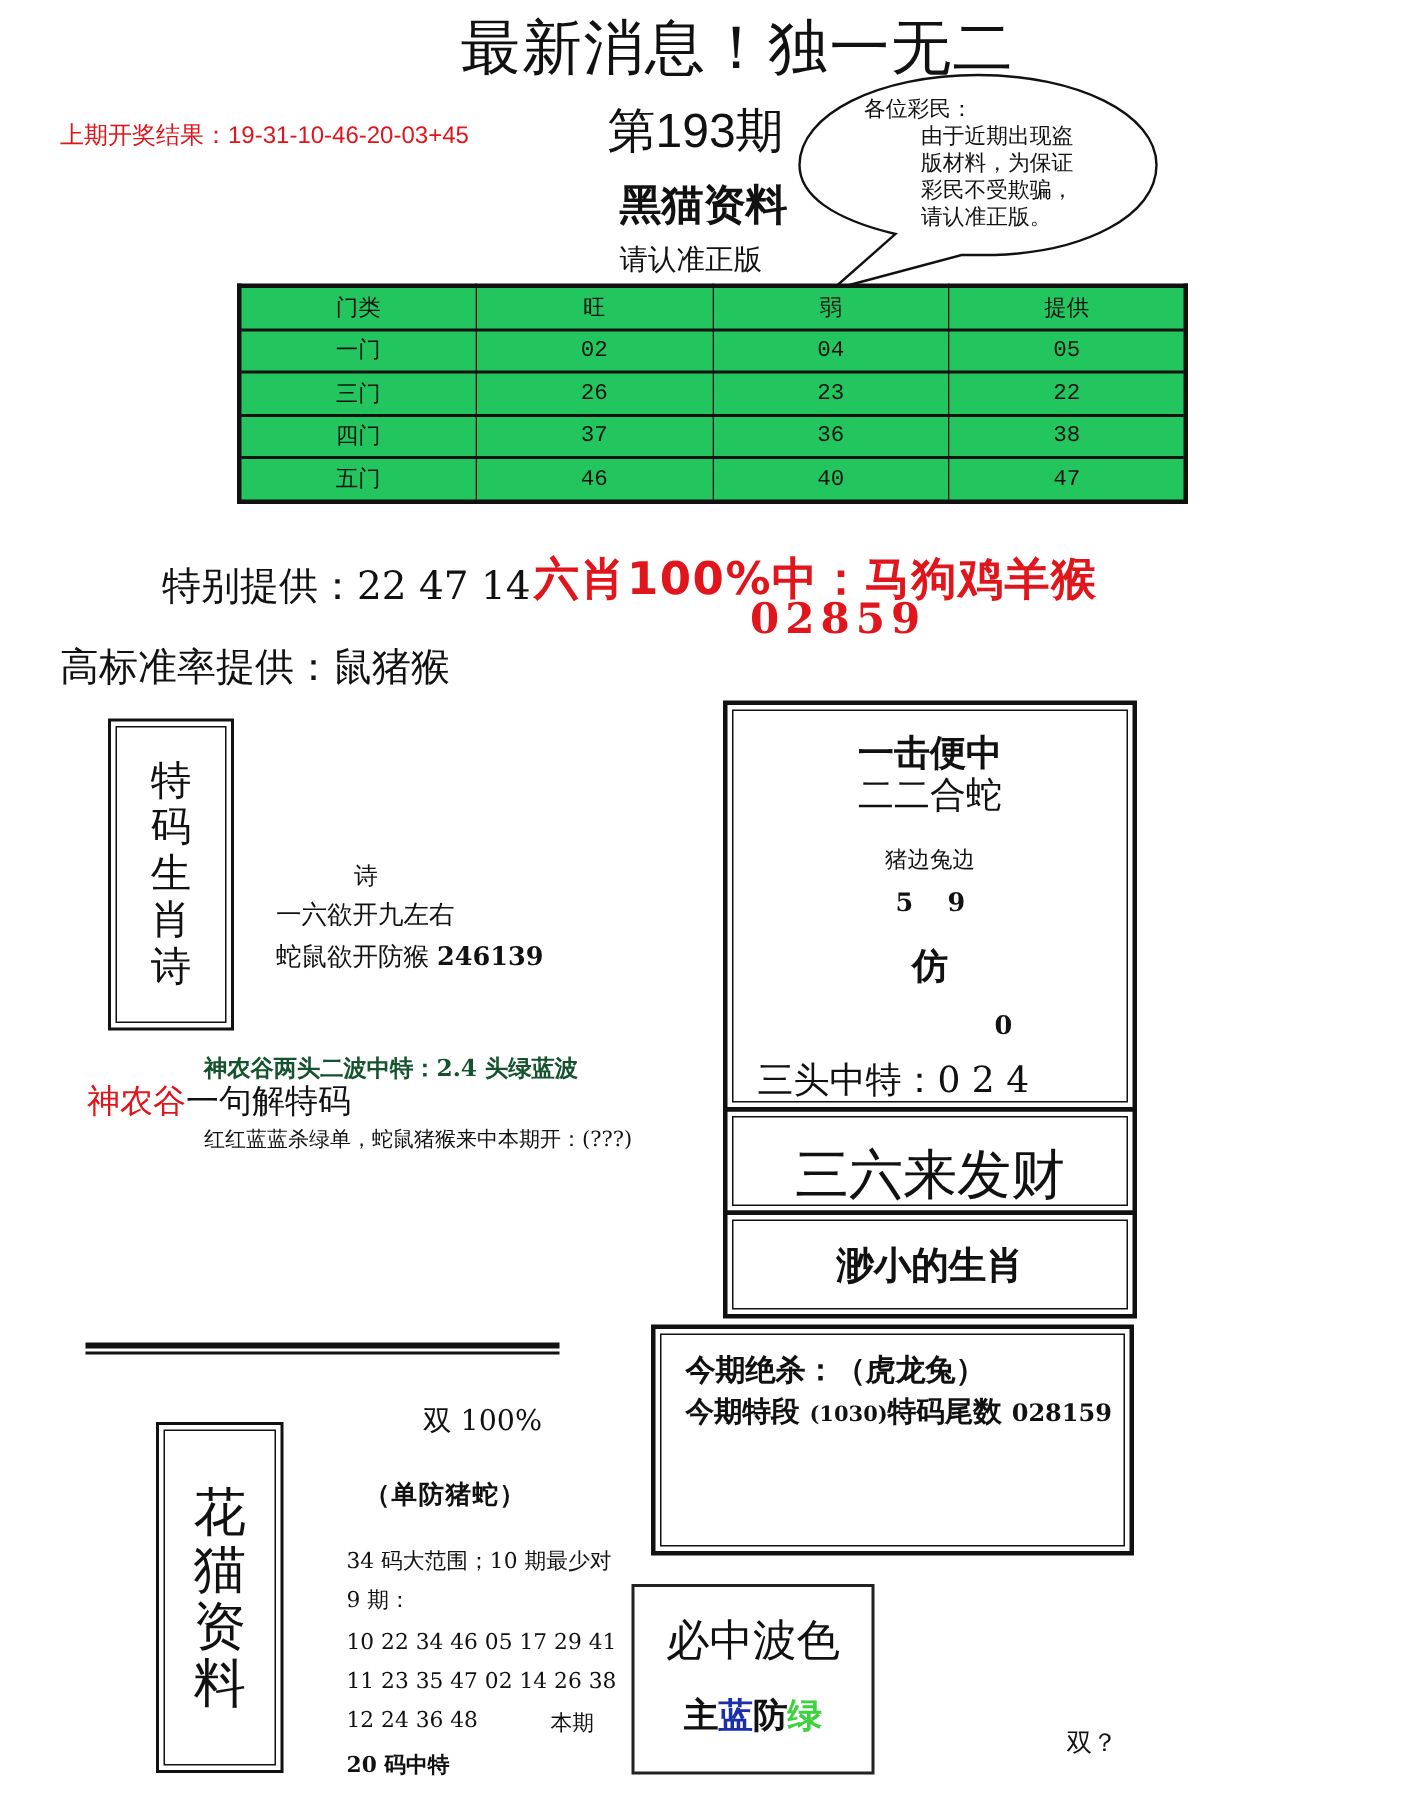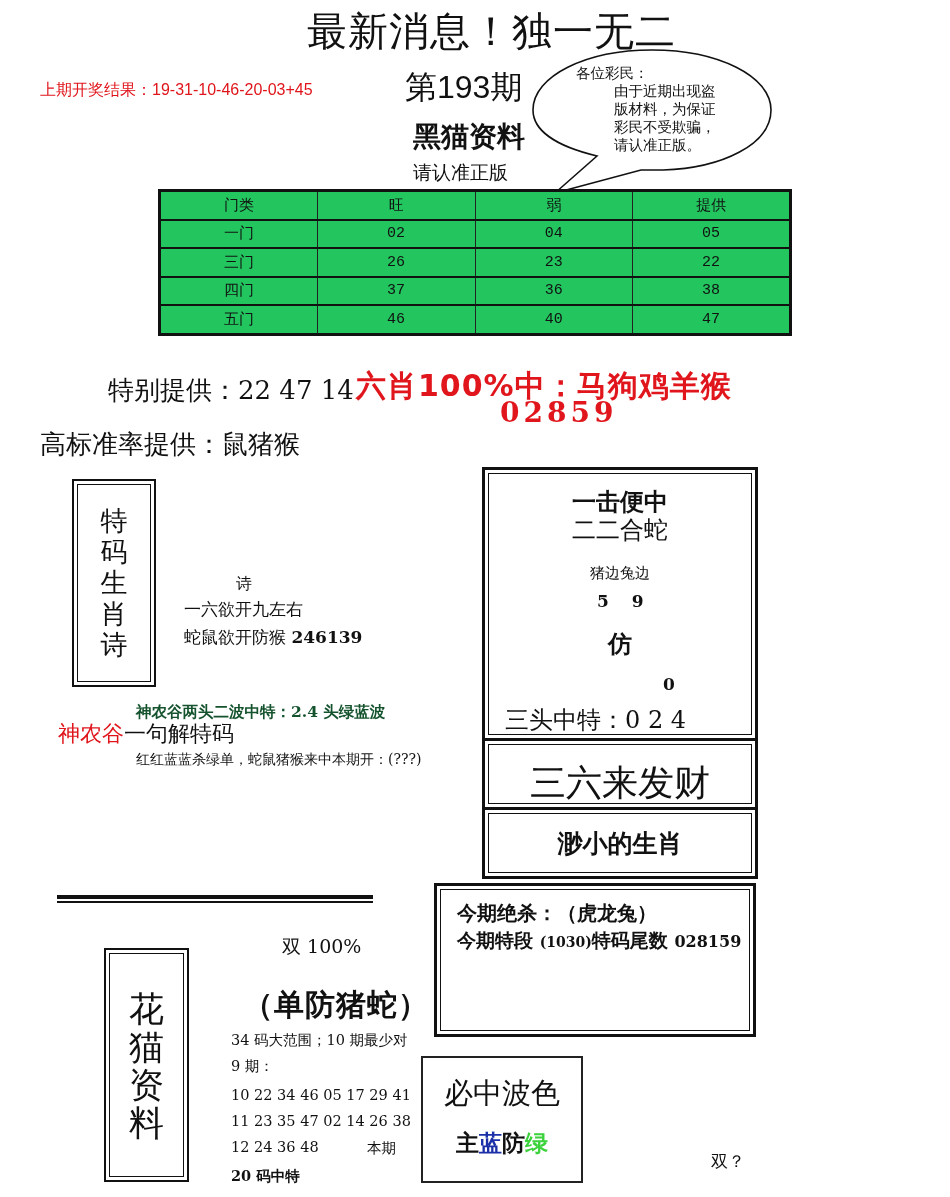--- a/index.html
+++ b/index.html
@@ -71,21 +71,21 @@
   #kill-2 { position:absolute; left:20px; top:42px; font-size:19px; }
   #kill-2 .s { font-size:14px; }
   #kill-2 b { font-size:16px; }
 
   
   #rule { left:57px; top:895px; width:316px; height:9px; }
   #rule .l1 { position:absolute; left:0; right:0; top:0; height:4px; background:#111; }
   #rule .l2 { position:absolute; left:0; right:0; top:6px; height:2px; background:#111; }
 
   #double100 { left:282px; top:934px; font-size:19px; }
-  #danfang { left:243px; top:985px; font-size:30px; font-weight:bold; letter-spacing:1px; }
+  #danfang { left:243px; top:985px; font-size:17px; font-weight:bold; letter-spacing:1px; }
 
   #huamao-box { left:104px; top:948px; width:81px; height:230px; }
   #huamao-box .vtext { top:40px; font-size:35px; line-height:38px; }
 
   .numl { font-size:14.5px; }
   #nl1 { left:231px; top:1031px; }
   #nl2 { left:231px; top:1057px; }
   #nl3 { left:231px; top:1087px; }
   #nl4 { left:231px; top:1113px; }
   #nl5 { left:231px; top:1139px; }

